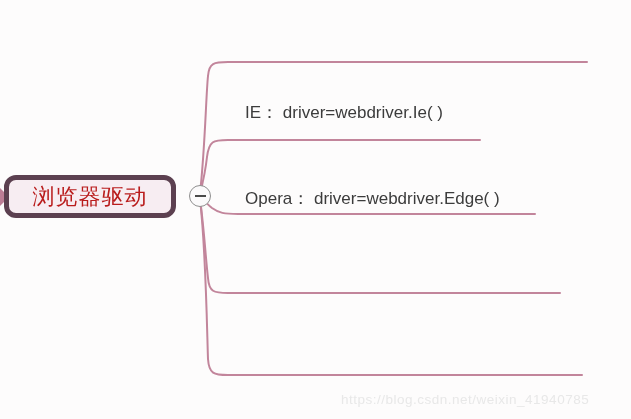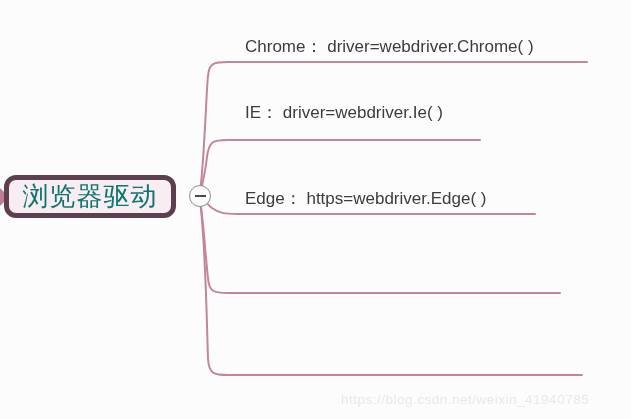--- a/index.html
+++ b/index.html
@@ -35,22 +35,22 @@
     background: #f7edf2;
     border: 5px solid #5c4050;
     border-radius: 12px;
     display: flex;
     align-items: center;
     justify-content: center;
     z-index: 3;
     cursor: default;
   }
   .root-node .root-label {
-    font-size: 26px;
-    color: #0f766e;
+    font-size: 22px;
+    color: #b91c1c;
     letter-spacing: 1px;
     white-space: pre;
   }
   .collapse-button {
     position: absolute;
     left: 189px;
     top: 185px;
     width: 20px;
     height: 20px;
     border-radius: 50%;
@@ -109,19 +109,18 @@
   </svg>
 
   <div class="root-node">
     <span class="root-label">浏览器驱动</span>
   </div>
 
   <div class="collapse-button">
     <span class="minus-bar"></span>
   </div>
 
-  <div class="branch-label b1">Chrome： driver=webdriver.Chrome( )</div>
   <div class="branch-label b2">IE： driver=webdriver.Ie( )</div>
-  <div class="branch-label b3">Edge： https=webdriver.Edge( )</div>
+  <div class="branch-label b3">Opera： driver=webdriver.Edge( )</div>
 
   <div class="watermark">https://blog.csdn.net/weixin_41940785</div>
 
 </div>
 
 </body></html>

